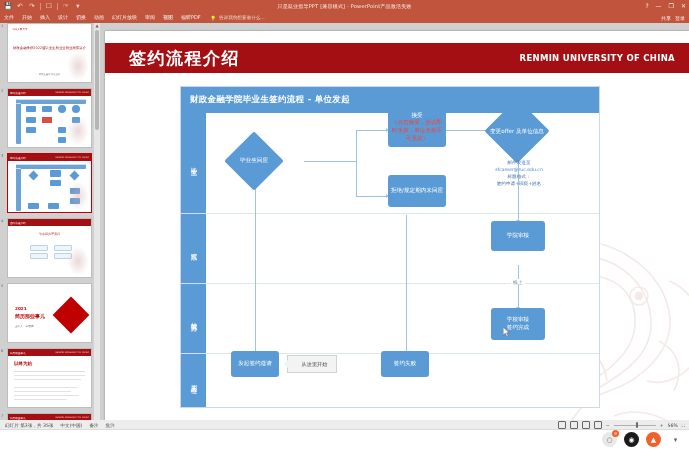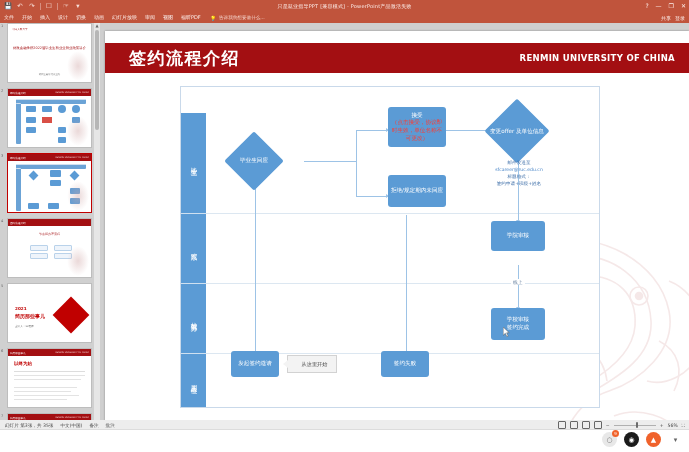--- a/index.html
+++ b/index.html
@@ -400,20 +400,23 @@
           </g>
         </svg>
 
         <div class="slide-header">
           <div class="slide-title">签约流程介绍</div>
           <div class="slide-univ">RENMIN UNIVERSITY OF CHINA</div>
         </div>
 
         <div class="flowbox">
 
+          <div class="flow-head">
+            <span>财政金融学院毕业生签约流程 - 单位发起</span>
+          </div>
 
           <div class="lane-col">
             <div class="lane" style="top:0;height:100px;">
               <span class="lane-label">毕业生</span>
             </div>
             <div class="lane" style="top:100px;height:70px;">
               <span class="lane-label">院系</span>
             </div>
             <div class="lane" style="top:170px;height:70px;">
               <span class="lane-label">校就业办</span>

